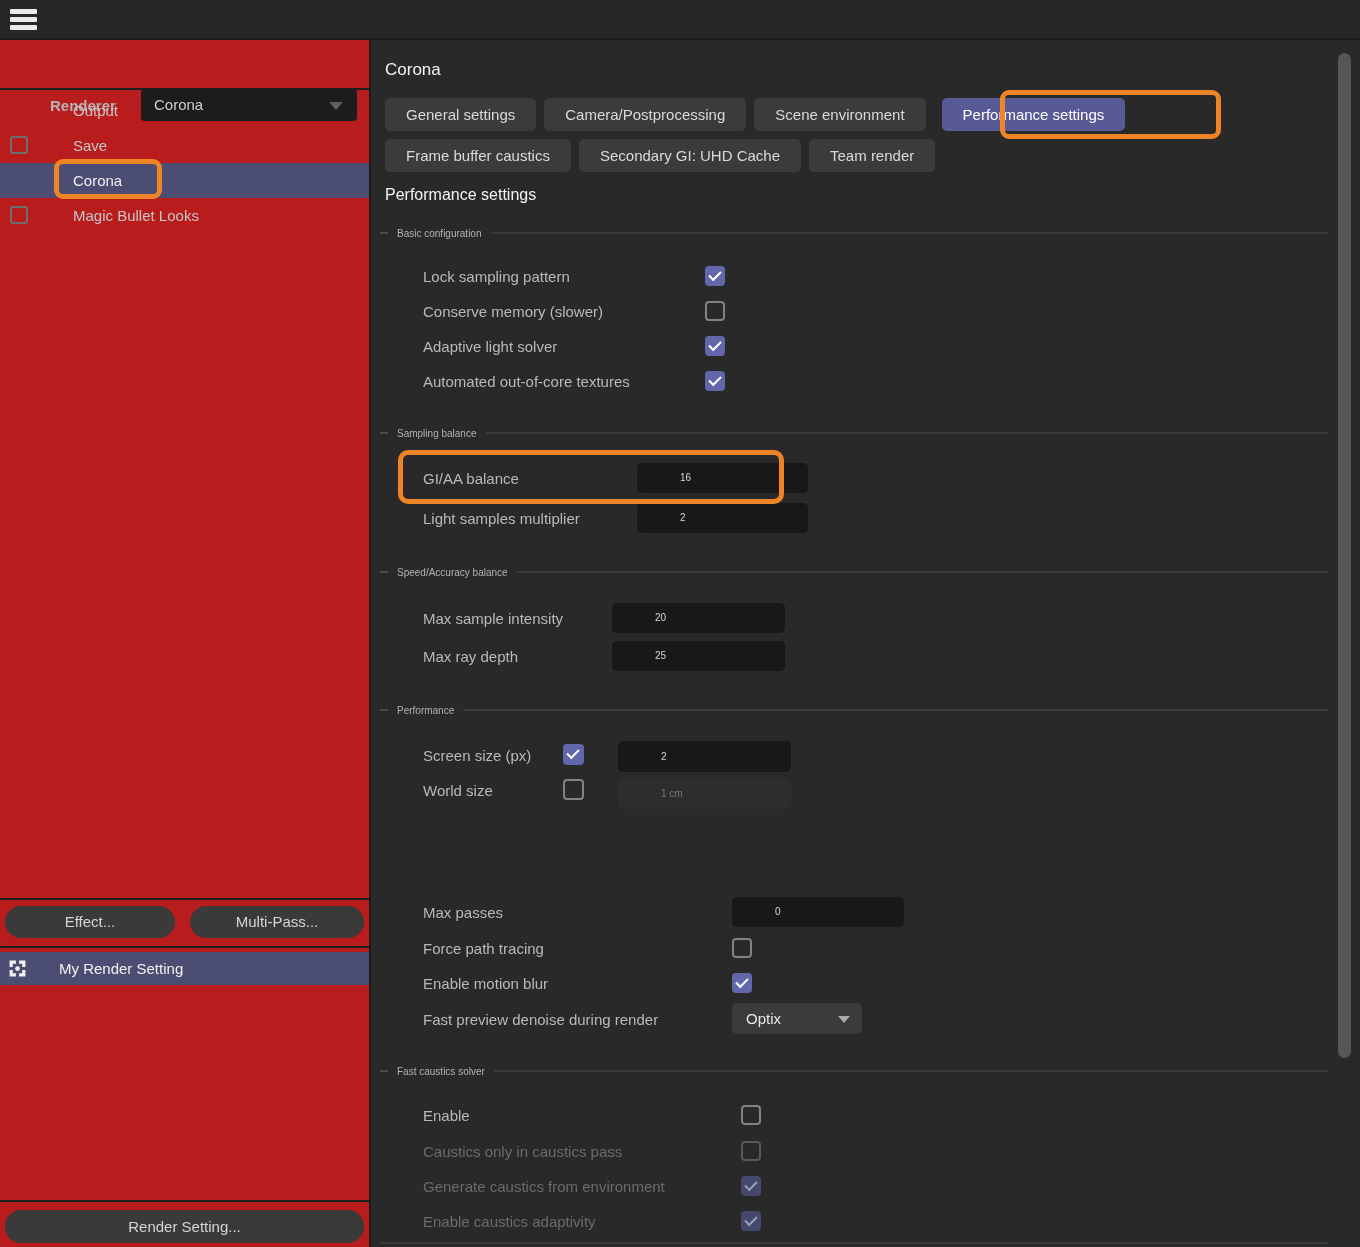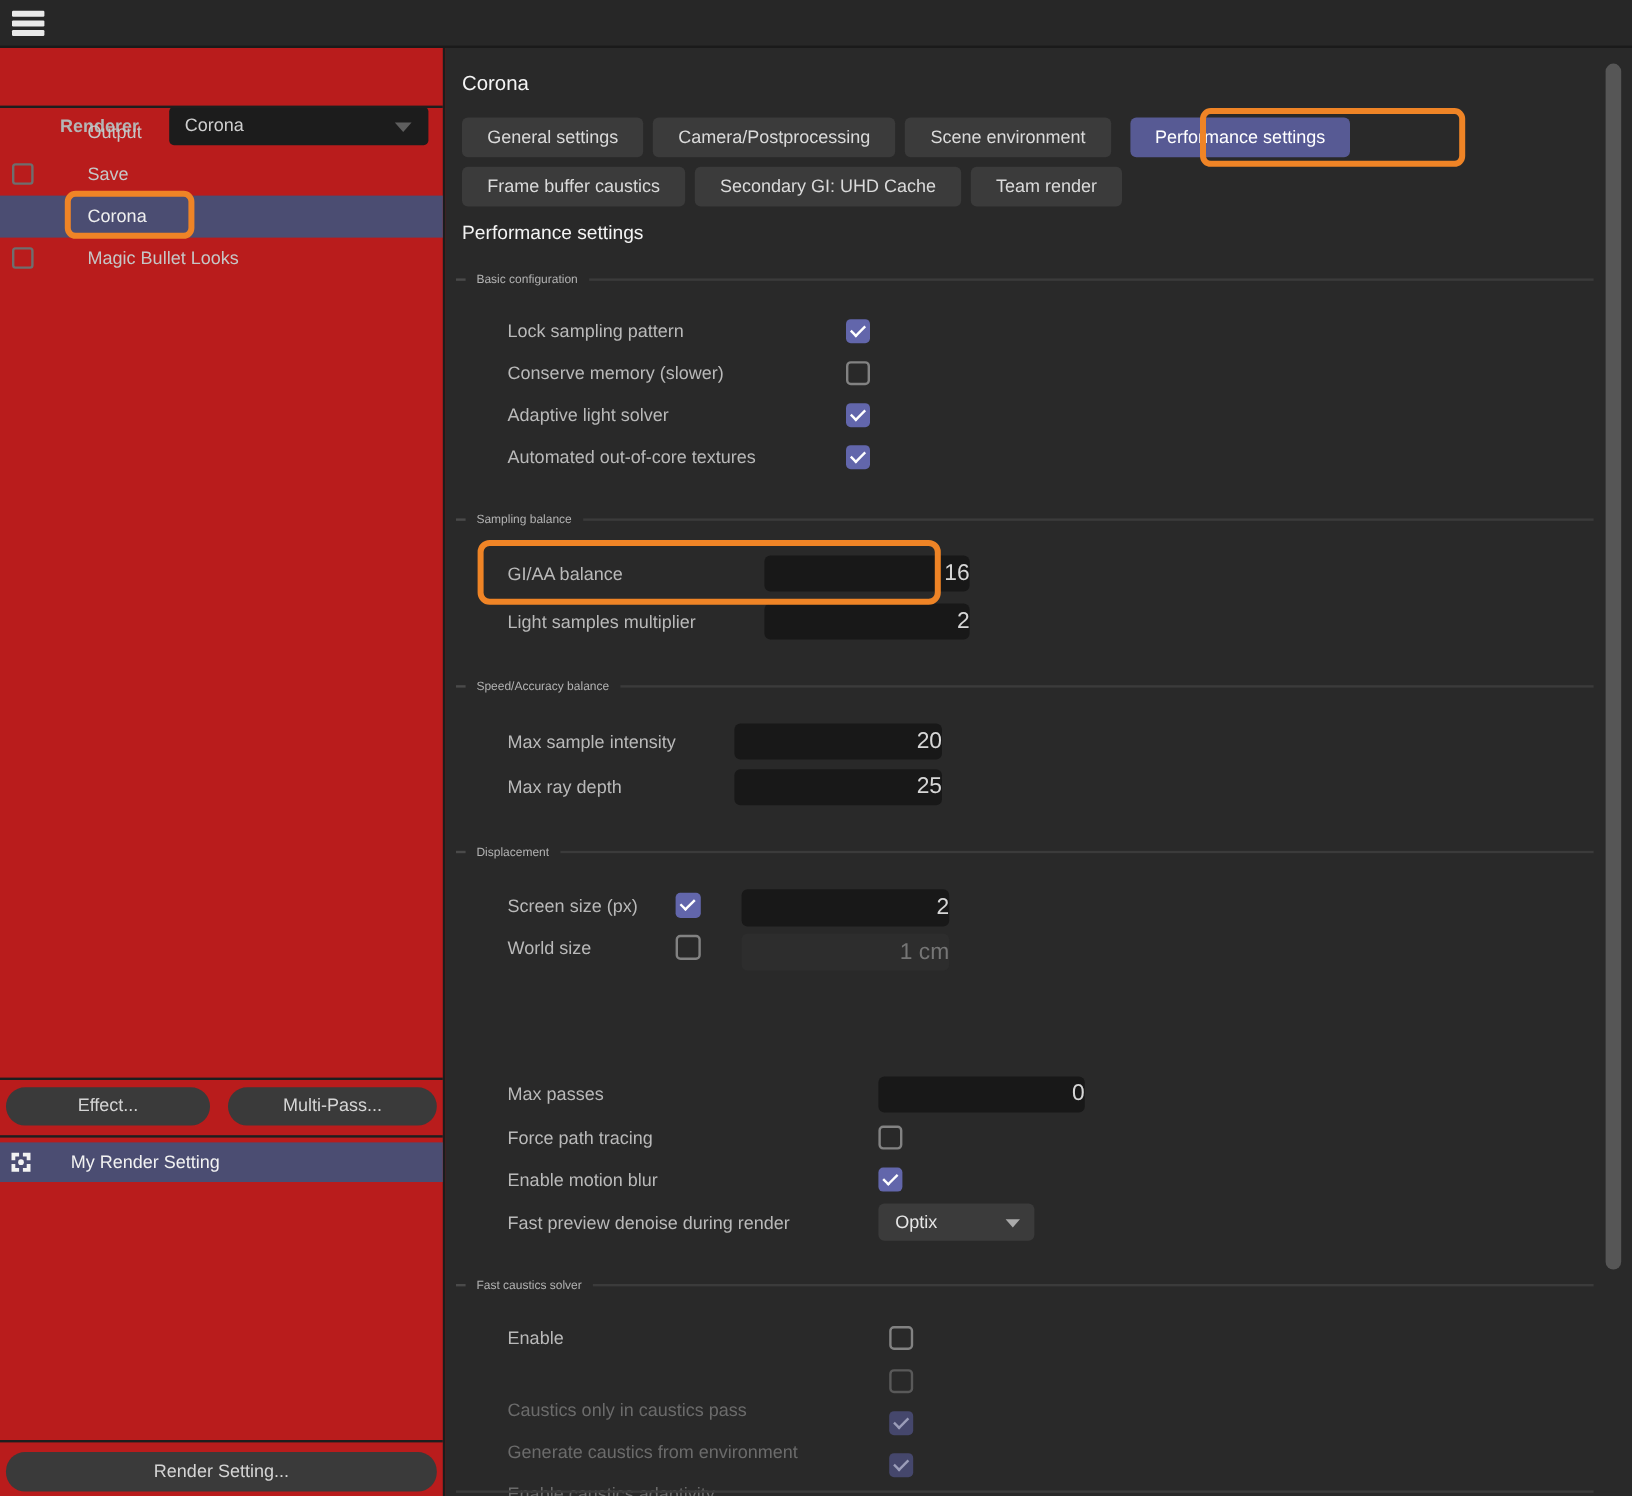--- a/index.html
+++ b/index.html
@@ -32,32 +32,32 @@
   
   .h-title{position:absolute;left:385px;color:#f4f4f4;white-space:nowrap;}
   .tabrow{position:absolute;left:385px;display:flex;gap:8px;}
   .tab{height:33px;line-height:33px;padding:0 21px;background:#3b3b3b;border-radius:5px;font-size:15px;color:#dadada;white-space:nowrap;}
   .tab.sel{background:#575a94;color:#ffffff;}
   .sec{position:absolute;left:380px;right:32px;height:22px;display:flex;align-items:center;gap:9px;}
   .sec .dash{width:8px;height:2px;background:#4a4a4a;}
   .sec .t{font-size:10px;color:#b2b2b2;white-space:nowrap;}
   .sec .line{flex:1;height:2px;background:#3b3b3b;}
   .lbl{position:absolute;left:423px;height:21px;line-height:21px;font-size:15px;color:#b9b9b9;white-space:nowrap;}
-  .lbl.dim{color:#6b6b6b;margin-top:24px;}
+  .lbl.dim{color:#6b6b6b;}
   .cb{position:absolute;width:20px;height:20px;border-radius:4px;box-sizing:border-box;}
   .cb.on{background:#6266ab;}
   .cb.on::after{content:"";position:absolute;left:4px;top:5px;width:10px;height:5px;
       border-left:2px solid #ffffff;border-bottom:2px solid #ffffff;transform:rotate(-45deg);}
   .cb.off{border:2px solid #828282;}
   .cb.dimoff{border:2px solid #595959;}
   .cb.dimon{background:#45476c;}
   .cb.dimon::after{content:"";position:absolute;left:4px;top:5px;width:10px;height:5px;
       border-left:2px solid #9b9db9;border-bottom:2px solid #9b9db9;transform:rotate(-45deg);}
   .inp{position:absolute;height:30px;line-height:30px;background:#181818;border-radius:5px;color:#d6d6d6;
-       text-align:right;font-size:19px;padding-left:43px;}
+       text-align:left;font-size:10px;padding-left:43px;}
   .inp.dis{background:#2d2d2d;color:#757575;}
   .dd2{position:absolute;height:31px;line-height:31px;background:#3b3b3b;border-radius:5px;color:#e6e6e6;
        font-size:15px;padding-left:14px;box-sizing:border-box;}
   .dd2 .chev{right:12px;top:13px;border-left:6px solid transparent;border-right:6px solid transparent;border-top:7px solid #aaaaaa;}
   #scroll-thumb{position:absolute;left:1338px;top:53px;width:13px;height:1005px;border-radius:7px;background:#565656;}
   .botline{position:absolute;left:380px;width:948px;height:2px;background:#3b3b3b;top:1242px;}
 </style>
 </head>
 <body>
 
@@ -160,21 +160,21 @@
     <span class="t">Speed/Accuracy balance</span>
     <span class="line"></span>
   </div>
   <div class="lbl" style="top:608px;">Max sample intensity</div>
   <div class="inp" style="left:612px;top:603px;width:130px;">20</div>
   <div class="lbl" style="top:646px;">Max ray depth</div>
   <div class="inp" style="left:612px;top:641px;width:130px;">25</div>
 
   <div class="sec" style="top:699px;">
     <span class="dash"></span>
-    <span class="t">Displacement</span>
+    <span class="t">Performance</span>
     <span class="line"></span>
   </div>
   <div class="lbl" style="top:745px;">Screen size (px)</div>
   <div class="cb on" style="left:563px;top:744px;width:21px;height:21px;"></div>
   <div class="inp" style="left:618px;top:741px;width:130px;height:31px;line-height:31px;">2</div>
   <div class="lbl" style="top:780px;">World size</div>
   <div class="cb off" style="left:563px;top:779px;width:21px;height:21px;"></div>
   <div class="inp dis" style="left:618px;top:778px;width:130px;height:31px;line-height:31px;">1 cm</div>
 
   <div class="lbl" style="top:902px;">Max passes</div>

